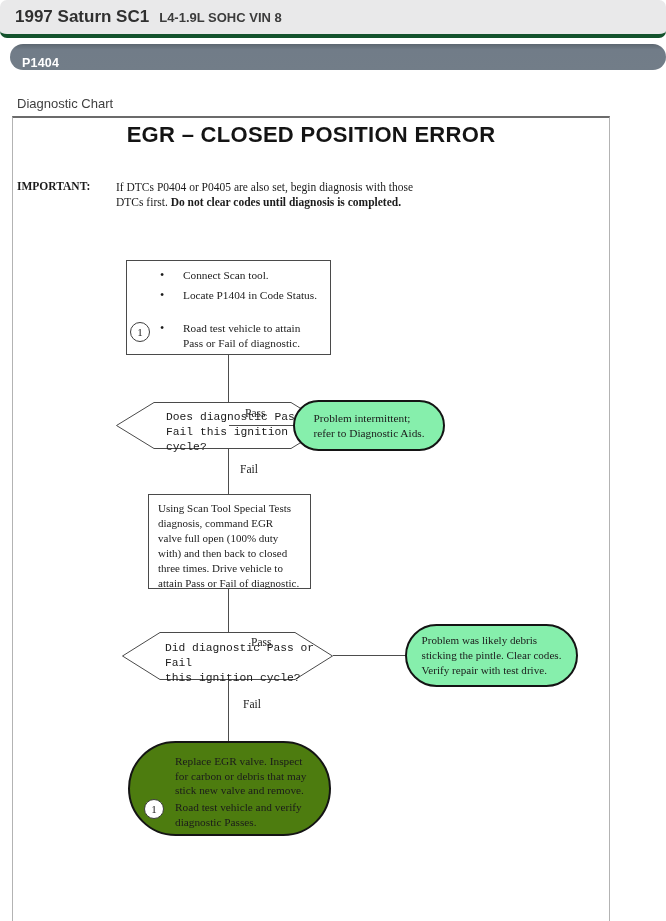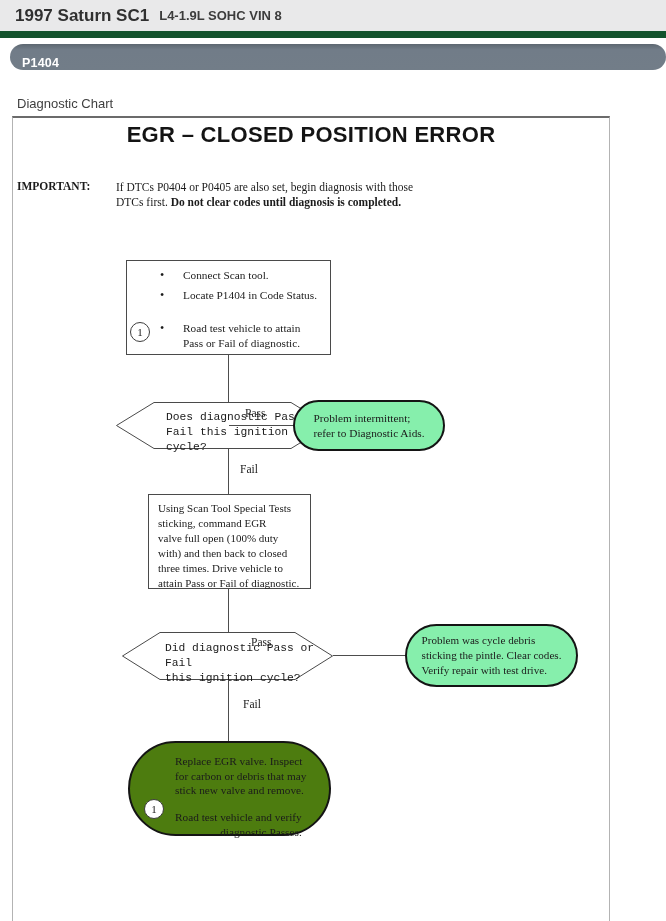--- a/index.html
+++ b/index.html
@@ -1,22 +1,22 @@
 <!DOCTYPE html>
 <html><head>
 <meta charset="utf-8">
 <style>
   * { margin:0; padding:0; box-sizing:border-box; }
   html,body { width:666px; height:921px; background:#ffffff; overflow:hidden;
               font-family:"Liberation Sans", sans-serif; }
 
   
   .app-header { position:absolute; left:0; top:0; width:666px; height:38px;
-                background:#e9e9ea; border-bottom:7px solid #14532d;
-                display:flex; align-items:center; padding-left:15px; }
+                background:#e9e9ea; border-bottom:4px solid #14532d;
+                display:flex; align-items:center; padding-left:15px;border-radius:7px; }
   .veh-bold  { font-weight:bold; font-size:17px; color:#303030; }
   .veh-rest  { font-weight:bold; font-size:13px; color:#3c3c3c; margin-left:10px; }
 
   .code-bar  { position:absolute; left:10px; top:44px; width:656px; height:26px;
                background:linear-gradient(#5d6771, #717c88 22%, #727d88);
                display:flex; align-items:flex-end; padding-left:12px;border-radius:13px; }
   .code-bar .code { color:#ffffff; font-weight:bold; font-size:12.5px; letter-spacing:.2px; }
 
   .section-label { position:absolute; left:17px; top:96px; font-size:13px; color:#3f3f3f; }
 
@@ -126,21 +126,21 @@
       <span>Problem intermittent;</span><br>
       <span>refer to Diagnostic Aids.</span>
     </div>
   </div>
 
   <div class="edge-label" style="left:227px; top:345px;">Fail</div>
   <div class="vline" style="left:215px; top:331px; height:45px;"></div>
 
   <div class="fc-box b2">
     <div>Using Scan Tool Special Tests</div>
-    <div>sticking, command EGR</div>
+    <div>diagnosis, command EGR</div>
     <div>valve full open (100% duty</div>
     <div>with) and then back to closed</div>
     <div>three times. Drive vehicle to</div>
     <div>attain Pass or Fail of diagnostic.</div>
   </div>
 
   <div class="vline" style="left:215px; top:471px; height:43px;"></div>
 
   <div class="hexwrap" style="left:109px; top:514px; width:211px; height:48px;">
     <svg width="211" height="48" viewBox="0 0 211 48">
@@ -149,35 +149,35 @@
     <div class="hextext" style="left:43px; top:9px;">
       <span>Did diagnostic Pass or Fail</span><br>
       <span>this ignition cycle?</span>
     </div>
   </div>
 
   <div class="edge-label" style="left:238px; top:518px;">Pass</div>
   <div class="hline" style="left:320px; top:537px; width:72px;"></div>
   <div class="oval o2">
     <div class="otxt">
-      <span>Problem was cycle debris</span><br>
+      <span>Problem was likely debris</span><br>
       <span>sticking the pintle. Clear codes.</span><br>
       <span>Verify repair with test drive.</span>
     </div>
   </div>
 
   <div class="edge-label" style="left:230px; top:580px;">Fail</div>
   <div class="vline" style="left:215px; top:562px; height:61px;"></div>
 
   <div class="stadium">
     <div class="btxt" style="left:45px; top:11px;">
       <span>Replace EGR valve. Inspect</span><br>
       <span>for carbon or debris that may</span><br>
       <span>stick new valve and remove.</span>
     </div>
     <span class="note-circle" style="left:14px; top:56px;">1</span>
-    <div class="btxt" style="left:45px; top:67px;text-align:right;">
+    <div class="btxt" style="left:45px; top:57px;">
       <span>Road test vehicle and verify</span><br>
       <span>diagnostic Passes.</span>
     </div>
   </div>
 
 </div>
 
 </body></html>

